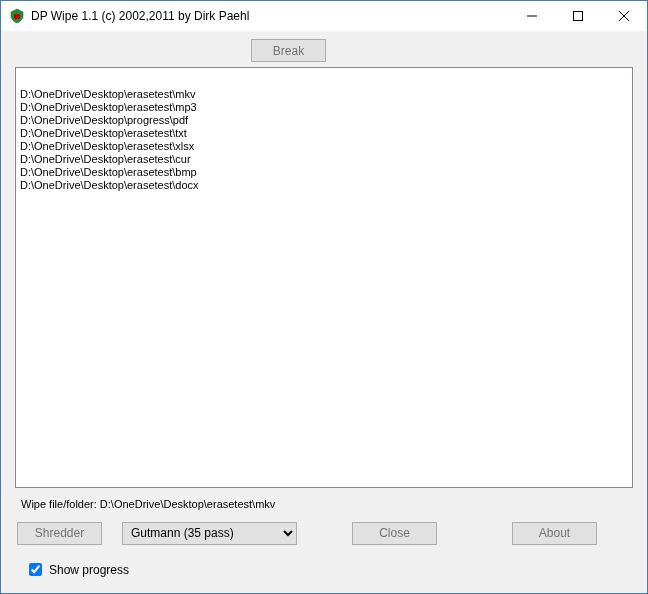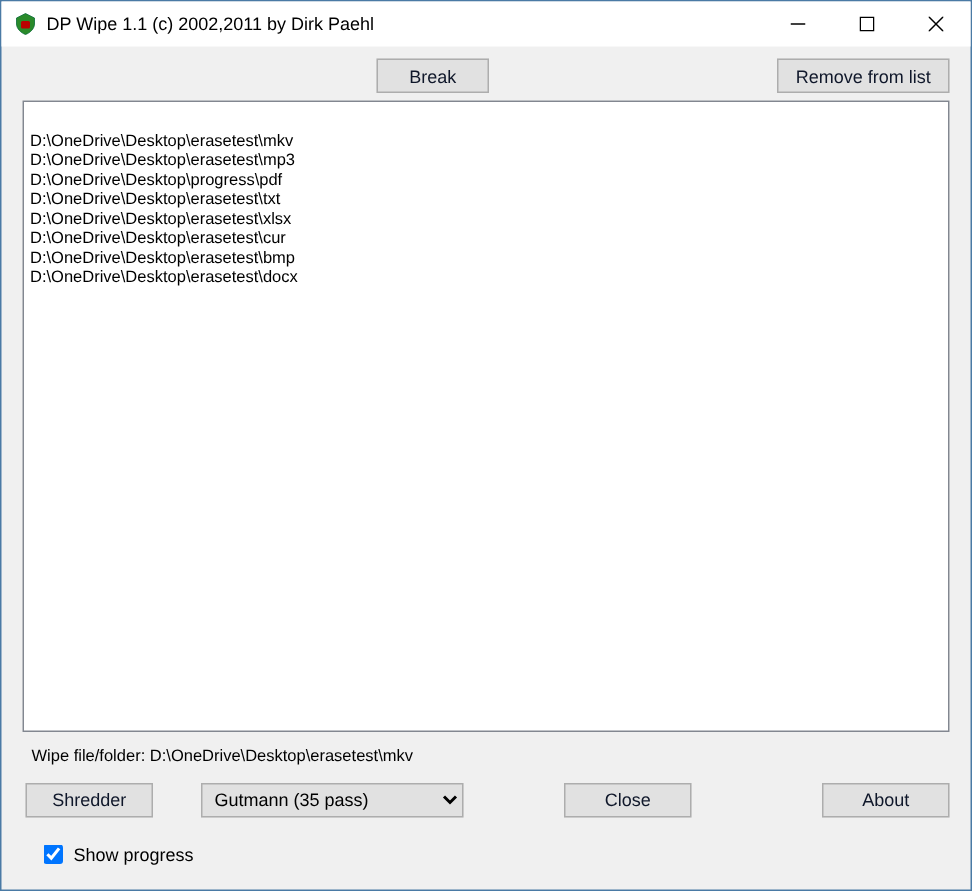--- a/index.html
+++ b/index.html
@@ -62,21 +62,21 @@
     display: flex;
     margin-bottom: 2px;
     height: 26px;
     position: relative;
   }
   .btn {
     background: #e1e1e1;
     border: 1px solid #adadad;
     font-family: inherit;
     font-size: 12px;
-    color: #0f172a;
+    color: #737373;
     height: 23px;
     padding: 0 10px;
     cursor: default;
     display: inline-flex;
     align-items: center;
     justify-content: center;
   }
   .break-btn {
     position: absolute;
     left: 236px;
@@ -102,21 +102,21 @@
     font-family: Tahoma, sans-serif;
     font-size: 11px;
   }
   .status-row {
     padding: 4px 2px 10px 6px;
     font-size: 11px;
   }
   .bottom-row {
     display: flex;
     align-items: center;
-    gap: 12px;
+    gap: 0;
     height: 26px;
     margin-bottom: 14px;
   }
   .shredder-btn { width: 85px; margin-left: 2px; }
   .select-wrap {
     margin-left: 20px;
     display: inline-flex;
     align-items: center;
   }
   .combo {
@@ -172,21 +172,20 @@
             <line x1="10" y1="0" x2="0" y2="10" stroke="#000" stroke-width="1"></line>
           </svg>
       </div>
     </div>
   </div>
 
   <div class="client">
 
     <div class="toprow">
       <button class="btn break-btn">Break</button>
-      <button class="btn remove-btn">Remove from list</button>
     </div>
 
     <div class="listbox" id="listbox">
         <div class="item">D:\OneDrive\Desktop\erasetest\mkv</div>
         <div class="item">D:\OneDrive\Desktop\erasetest\mp3</div>
         <div class="item">D:\OneDrive\Desktop\progress\pdf</div>
         <div class="item">D:\OneDrive\Desktop\erasetest\txt</div>
         <div class="item">D:\OneDrive\Desktop\erasetest\xlsx</div>
         <div class="item">D:\OneDrive\Desktop\erasetest\cur</div>
         <div class="item">D:\OneDrive\Desktop\erasetest\bmp</div>

